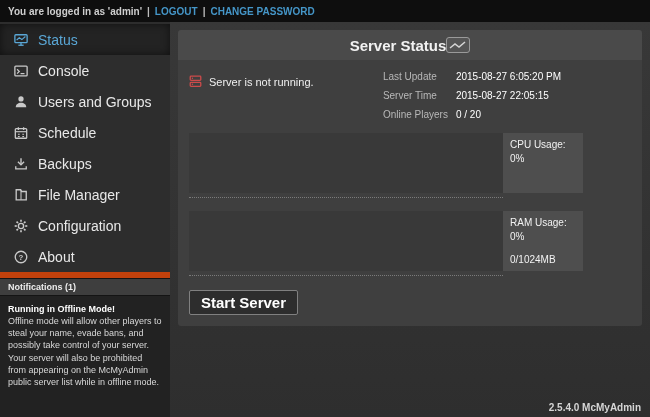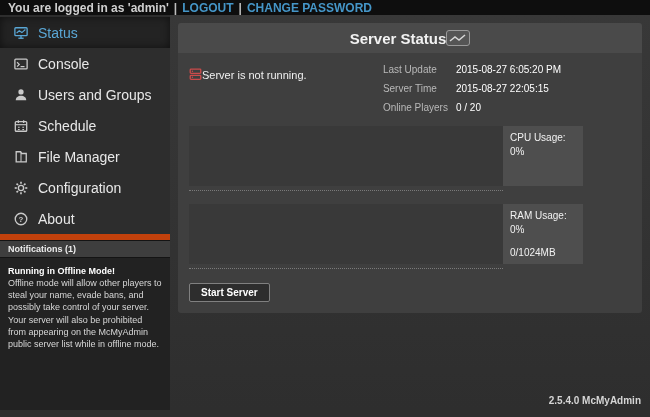--- a/index.html
+++ b/index.html
@@ -6,22 +6,22 @@
   html,body { width:650px; height:417px; }
   body {
     font-family:"Liberation Sans", sans-serif;
     background:#2f2f2f;
     color:#e6e6e6;
     overflow:hidden;
   }
 
   
   .topbar {
-    height:15px; background:#0e0e0e; display:flex; align-items:center;
-    padding:0 8px; font-size:12px; font-weight:bold; color:#cfcfcf; gap:5px;
+    height:22px; background:#0e0e0e; display:flex; align-items:center;
+    padding:0 8px; font-size:10px; font-weight:bold; color:#cfcfcf; gap:5px;
   }
   .topbar a { color:#4596c8; text-decoration:none; font-weight:bold; cursor:pointer; }
   .topbar .sep { color:#bdbdbd; }
 
   .layout { display:flex; height:395px; }
 
   
   .sidebar { width:170px; background:#c2410c; display:flex; flex-direction:column; flex-shrink:0; }
   .nav { background:#2d2d2d; padding-top:2px; }
   .nav-item {
@@ -53,21 +53,21 @@
     border-radius:3px 3px 0 0;
   }
   .hdr-icn {
     width:24px; height:16px; border:1px solid #9a9a9a; border-radius:3px;
     display:flex; align-items:center; justify-content:center; cursor:pointer;
     background:#555;
   }
   .panel-body { background:#3f3f3f; padding:11px; border-radius:0 0 3px 3px; }
 
   .status-row { display:flex; align-items:flex-start; }
-  .server-msg { flex:1; display:flex; align-items:center; gap:0; font-size:11px; color:#f0f0f0; margin-top:4px; }
+  .server-msg { flex:1; display:flex; align-items:center; gap:7px; font-size:11px; color:#f0f0f0; margin-top:4px; }
   .server-msg .icn { display:flex; }
   .stats {
     display:grid; grid-template-columns:auto auto; column-gap:18px; row-gap:3px;
     font-size:10px; margin-right:70px;gap:8px;
   }
   .stat-label { color:#b8b8b8; }
   .stat-value { color:#ffffff; }
 
   .usage-row { display:flex; margin:13px 48px 0 0; }
   .chart-col { flex:1; display:flex; flex-direction:column; }
@@ -76,21 +76,21 @@
   .usage-label {
     width:80px; height:60px; background:#4e4e4e; padding:6px 7px;
     font-size:10px; color:#f2f2f2; display:flex; flex-direction:column; gap:3px;
     flex-shrink:0;
   }
   .usage-label .spacer { flex:1; }
 
   .start-btn {
     margin-top:14px; background:#2d2d2d; color:#ffffff;
     border:1px solid #808080; border-radius:2px;
-    font-size:10px; padding:3px 11px; font-family:inherit; cursor:pointer; font-weight:bold;
+    font-size:15px; padding:3px 11px; font-family:inherit; cursor:pointer; font-weight:bold;
   }
 
   .version {
     position:absolute; bottom:4px; right:9px;
     font-size:10px; font-weight:bold; color:#d6d6d6;
   }
 </style>
 </head>
 <body>
 
@@ -139,20 +139,30 @@
         <div class="nav-item">
           <span class="icn">
             <svg width="14" height="14" viewBox="0 0 16 16">
               <rect x="1.5" y="3" width="13" height="11" rx="1" fill="none" stroke="currentColor" stroke-width="1.5"></rect>
               <path d="M1.5 6.5h13" stroke="currentColor" stroke-width="1.3"></path>
               <path d="M5 1.5v3M11 1.5v3" stroke="currentColor" stroke-width="1.5"></path>
               <path d="M4.5 9.5h2M9.5 9.5h2M4.5 12h2M9.5 12h2" stroke="currentColor" stroke-width="1.2"></path>
             </svg>
           </span>
           <span>Schedule</span>
+        </div>
+        <div class="nav-item">
+          <span class="icn">
+            <svg width="14" height="14" viewBox="0 0 16 16">
+              <path d="M8 1.5v7" stroke="currentColor" stroke-width="1.6"></path>
+              <polyline points="4.5,5.5 8,9 11.5,5.5" fill="none" stroke="currentColor" stroke-width="1.6"></polyline>
+              <path d="M2 10.5v3h12v-3" fill="none" stroke="currentColor" stroke-width="1.5"></path>
+            </svg>
+          </span>
+          <span>Backups</span>
         </div>
         <div class="nav-item">
           <span class="icn">
             <svg width="14" height="14" viewBox="0 0 16 16">
               <path d="M2.5 2h5l1.2 2H14v9.5H2.5z" fill="none" stroke="currentColor" stroke-width="1.5"></path>
               <path d="M8 2v11.5" stroke="currentColor" stroke-width="1.2"></path>
             </svg>
           </span>
           <span>File Manager</span>
         </div>

